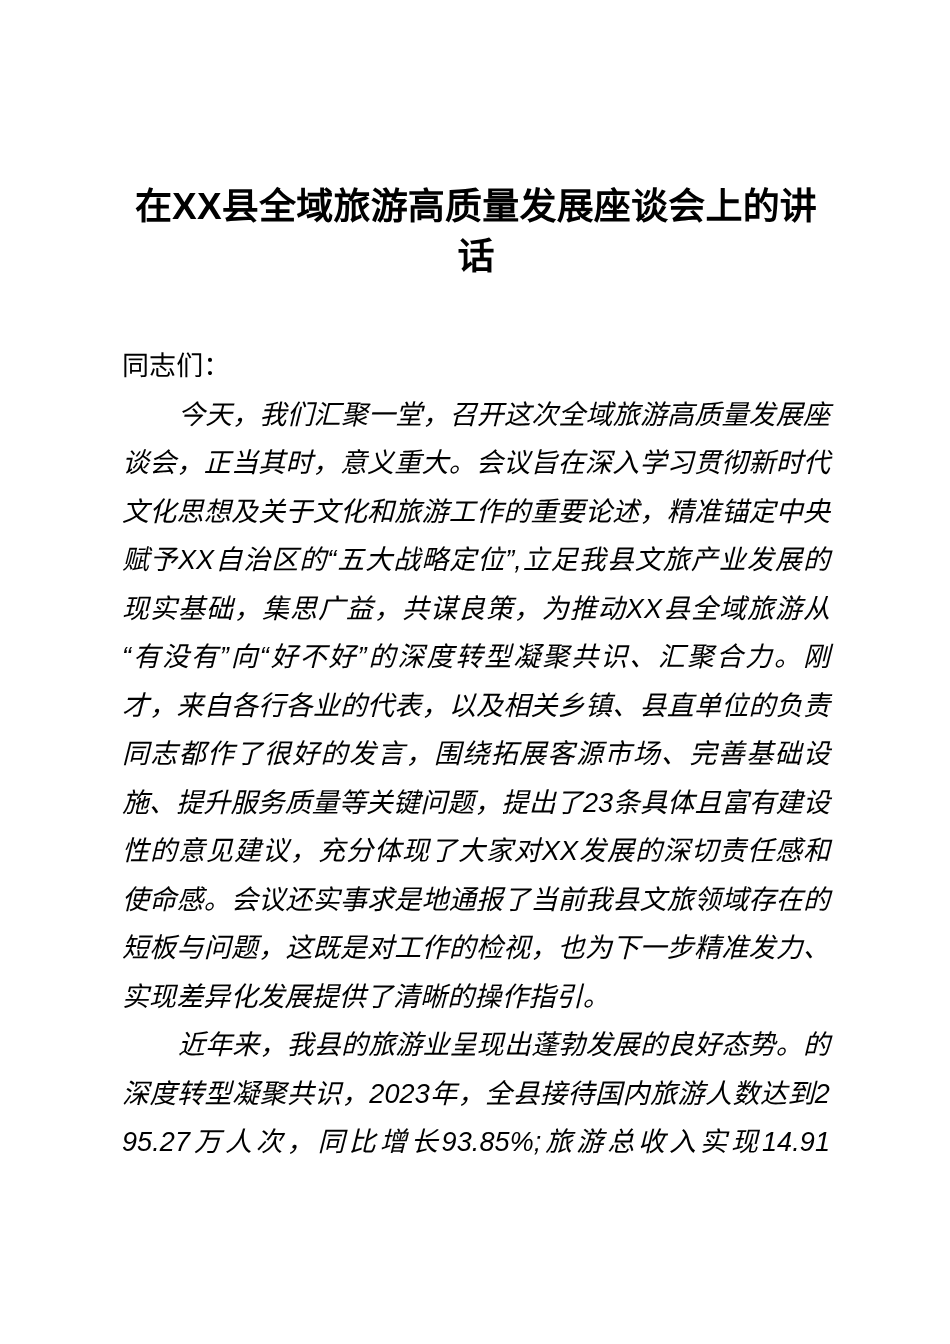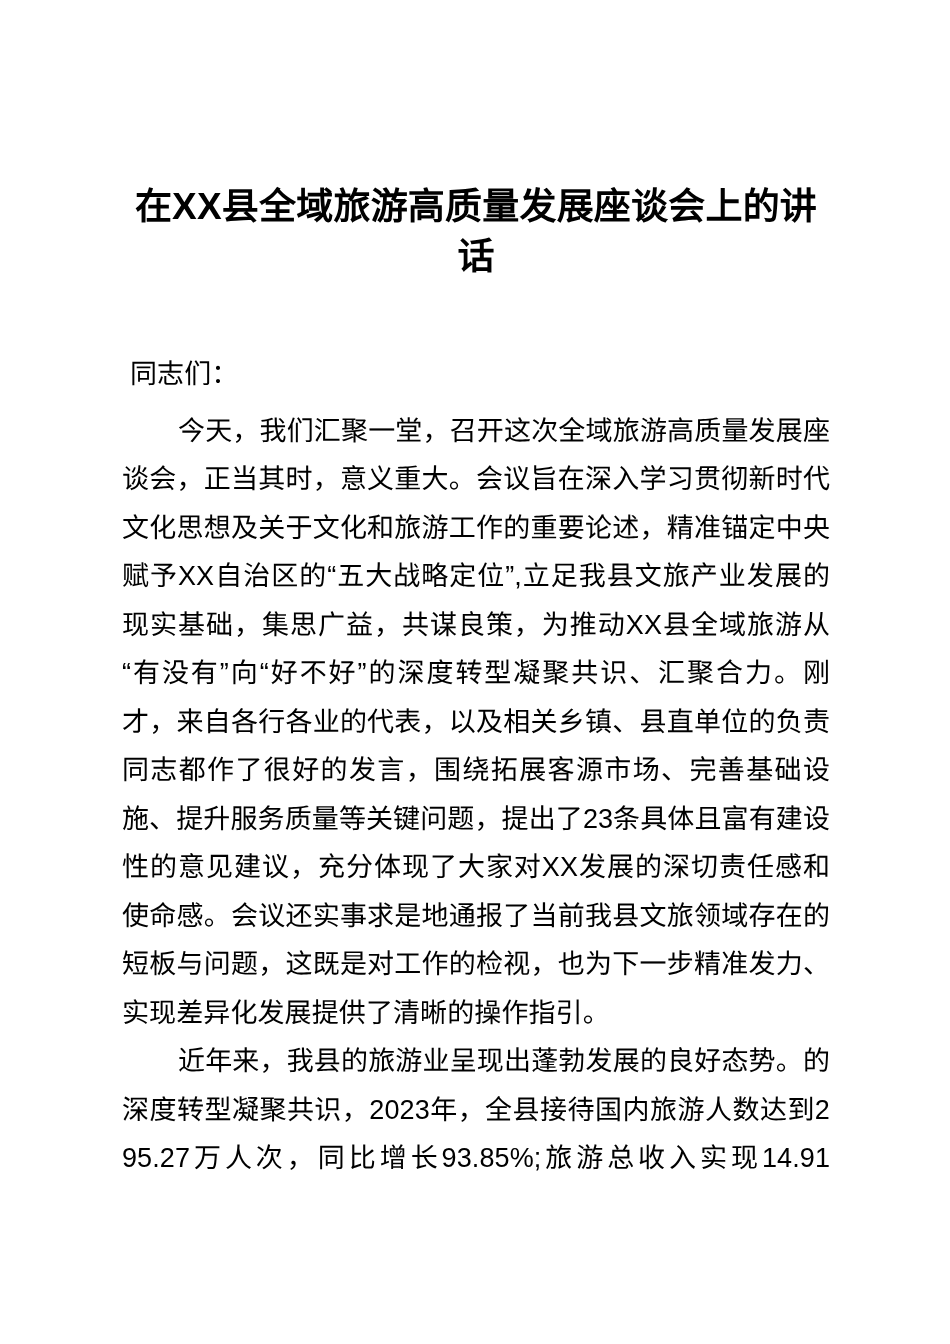--- a/index.html
+++ b/index.html
@@ -41,21 +41,21 @@
     line-height: 50px;
     font-weight: bold;
     text-align: center;
     letter-spacing: 0.2px;
     font-family: "Liberation Sans", "DejaVu Sans", sans-serif;
     color: #000000;
     word-break: break-all;
   }
 
   .salutation {
-    margin: 8px;
+    margin: 0;
     padding: 0;
     padding-top: 60px;
     font-size: 27px;
     line-height: 48.5px;
     text-align: justify;
     text-align-last: left;
     letter-spacing: 0.1px;
     color: #000000;
     word-break: break-all;
   }
@@ -65,20 +65,21 @@
     padding: 0;
     font-size: 27px;
     line-height: 48.5px;
     text-indent: 56px;
     text-align: justify;
     text-align-last: left;
     letter-spacing: 0.1px;
     color: #000000;
     word-break: break-all;
     white-space: normal;
+    font-style: italic;
   }
 
   .body-para.truncated {
     text-align-last: justify;
   }
 </style>
 </head>
 <body>
 
 <div class="page">

